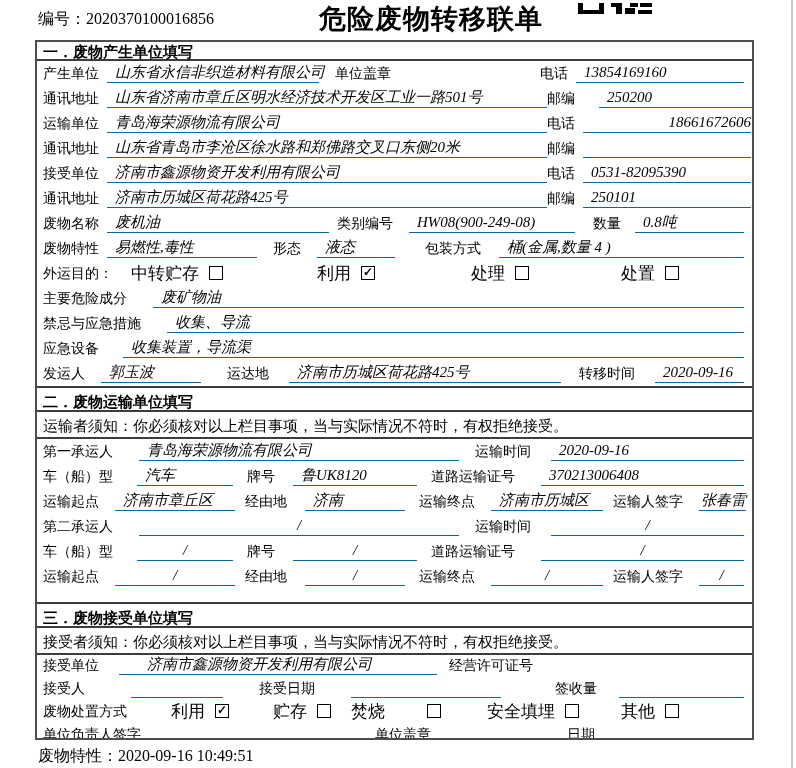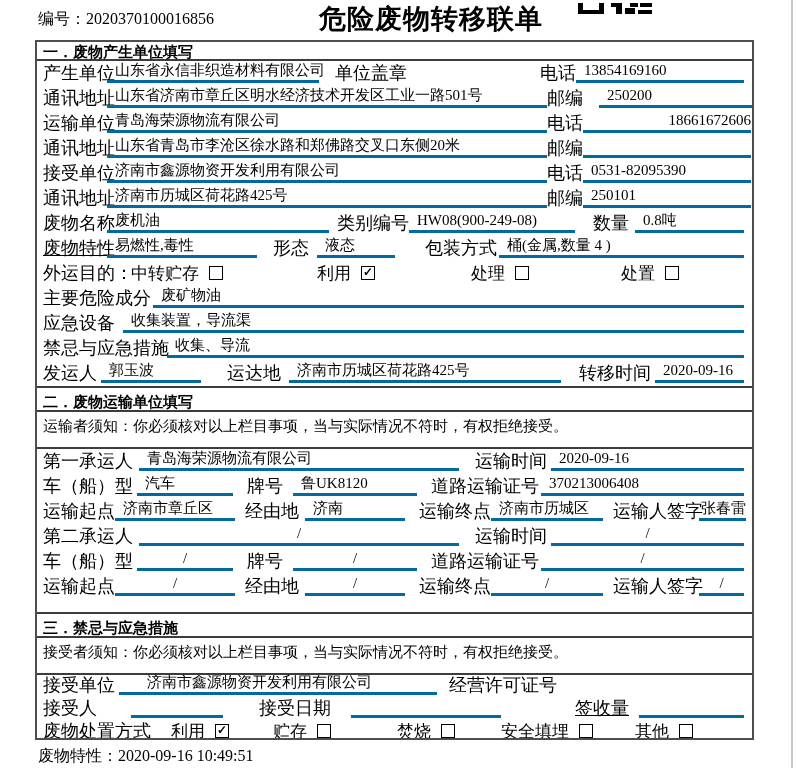--- a/index.html
+++ b/index.html
@@ -19,30 +19,30 @@
     position:absolute;left:35px;top:40px;width:719px;height:700px;
     border:2px solid #4e4e4e;box-sizing:border-box;background:#fff;overflow:hidden;
   }
   .sec-header{
     font-weight:bold;font-size:15px;line-height:16px;height:19px;box-sizing:border-box;
     padding:2px 0 0 6px;border-bottom:2px solid #3c3c3c;
     font-family:"Liberation Sans","DejaVu Sans",sans-serif;
   }
   .sec2 .sec-header,.sec3 .sec-header{border-top:2px solid #3c3c3c;height:26px;padding-top:6px}
   .sec-note{
-    font-size:15px;line-height:19px;height:37px;box-sizing:border-box;
+    font-size:15px;line-height:19px;height:27px;box-sizing:border-box;
     padding:5px 0 0 6px;border-bottom:2px solid #3c3c3c;white-space:nowrap;
   }
   .row{display:flex;align-items:flex-end;height:25px;box-sizing:border-box;padding:0 8px 3px 6px}
   .sec3 .row{height:23px}
   .sec2 .rows{padding-bottom:13px}
-  .lab{font-size:18px;line-height:19px;white-space:nowrap;flex:none}
+  .lab{font-size:14px;line-height:19px;white-space:nowrap;flex:none}
   .val{
-    font-size:15px;line-height:19px;border-bottom:3px solid #0369a1;
-    padding-left:8px;white-space:nowrap;flex:none;box-sizing:border-box;overflow:visible;
+    font-size:15px;line-height:19px;border-bottom:1px solid #0369a1;
+    padding-left:8px;white-space:nowrap;flex:none;box-sizing:border-box;overflow:visible;font-style:italic;
   }
   .val.fl{flex:1 1 auto}
   .val.slash{text-align:center;padding-left:0}
   .sp{flex:1 1 auto}
   .cb{display:inline-flex;align-items:flex-end;flex:none}
   .cb-t{font-size:17px;line-height:19px;white-space:nowrap;margin-right:10px}
   .cb-b{
     width:12px;height:12px;border:1px solid #000;box-sizing:content-box;flex:none;
     margin-bottom:3px;font-size:12px;line-height:11px;text-align:center;font-weight:bold;
   }
@@ -120,21 +120,21 @@
         </div>
         <div class="row">
           <span class="lab" style="width: 64px;">废物名称</span>
           <span class="val" style="width: 222px;">废机油</span>
           <span class="lab" style="width: 66px; margin-left: 8px;">类别编号</span>
           <span class="val" style="width: 166px; margin-left: 6px;">HW08(900-249-08)</span>
           <span class="lab" style="width: 34px; margin-left: 18px;">数量</span>
           <span class="val fl" style="margin-left: 8px;">0.8吨</span>
         </div>
         <div class="row">
-          <span class="lab" style="width: 64px; text-decoration: underline;">废物特性</span>
+          <span class="lab" style="width: 64px;">废物特性</span>
           <span class="val" style="width: 150px;">易燃性,毒性</span>
           <span class="lab" style="width: 34px; margin-left: 16px;">形态</span>
           <span class="val" style="width: 78px; margin-left: 10px;">液态</span>
           <span class="lab" style="width: 66px; margin-left: 30px;">包装方式</span>
           <span class="val fl" style="margin-left: 8px; margin-top: 42px;">桶(金属,数量 4 )</span>
         </div>
         <div class="row">
           <span class="lab" style="width: 86px;">外运目的：</span>
           <span class="cb" style="margin-left: 2px;">
             <span class="cb-t">中转贮存</span>
@@ -151,26 +151,26 @@
           <span class="cb" style="margin-left: 92px;">
             <span class="cb-t">处置</span>
             <span class="cb-b"></span>
           </span>
         </div>
         <div class="row">
           <span class="lab" style="width: 102px;">主要危险成分</span>
           <span class="val fl" style="margin-left: 8px;">废矿物油</span>
         </div>
         <div class="row">
+          <span class="lab" style="width: 118px;">禁忌与应急措施</span>
+          <span class="val fl" style="margin-left: 6px;">收集、导流</span>
+        </div>
+        <div class="row">
           <span class="lab" style="width: 64px;">应急设备</span>
           <span class="val fl" style="margin-left: 16px;">收集装置，导流渠</span>
-        </div>
-        <div class="row">
-          <span class="lab" style="width: 118px;">禁忌与应急措施</span>
-          <span class="val fl" style="margin-left: 6px;">收集、导流</span>
         </div>
         <div class="row">
           <span class="lab" style="width: 50px;">发运人</span>
           <span class="val" style="width: 100px; margin-left: 8px;">郭玉波</span>
           <span class="lab" style="width: 52px; margin-left: 26px;">运达地</span>
           <span class="val" style="width: 272px; margin-left: 10px;">济南市历城区荷花路425号</span>
           <span class="lab" style="width: 66px; margin-left: 18px;">转移时间</span>
           <span class="val fl" style="margin-left: 10px;">2020-09-16</span>
         </div>
       </div>
@@ -223,47 +223,47 @@
           <span class="lab" style="width: 52px; margin-left: 10px;">经由地</span>
           <span class="val slash" style="width: 100px; margin-left: 8px;">/</span>
           <span class="lab" style="width: 66px; margin-left: 14px;">运输终点</span>
           <span class="val slash" style="width: 112px; margin-left: 6px;">/</span>
           <span class="lab" style="width: 80px; margin-left: 10px;">运输人签字</span>
           <span class="val fl slash" style="margin-left: 6px;">/</span>
         </div>
       </div>
     </div>
     <div class="sec sec3">
-      <div class="sec-header">三．禁忌与应急措施</div>
+      <div class="sec-header">三．废物接受单位填写</div>
       <div class="sec-note">接受者须知：你必须核对以上栏目事项，当与实际情况不符时，有权拒绝接受。</div>
       <div class="rows">
         <div class="row">
           <span class="lab" style="width: 66px;">接受单位</span>
           <span class="val" style="width: 318px; margin-left: 10px; padding-left: 28px;">济南市鑫源物资开发利用有限公司</span>
           <span class="lab" style="width: 100px; margin-left: 12px;">经营许可证号</span>
         </div>
         <div class="row">
           <span class="lab" style="width: 50px;">接受人</span>
           <span class="val" style="width: 92px; margin-left: 38px;"></span>
           <span class="lab" style="width: 66px; margin-left: 36px;">接受日期</span>
           <span class="val" style="width: 150px; margin-left: 26px;"></span>
-          <span class="lab" style="width: 52px; margin-left: 74px; text-decoration: underline;">签收量</span>
+          <span class="lab" style="width: 52px; margin-left: 54px;">签收量</span>
           <span class="val fl" style="margin-left: 12px;"></span>
         </div>
         <div class="row">
           <span class="lab" style="width: 102px;">废物处置方式</span>
           <span class="cb" style="margin-left: 26px;">
             <span class="cb-t">利用</span>
             <span class="cb-b on">✓</span>
           </span>
           <span class="cb" style="margin-left: 44px;">
             <span class="cb-t">贮存</span>
             <span class="cb-b"></span>
           </span>
-          <span class="cb" style="margin-left: 66px;">
+          <span class="cb" style="margin-left: 20px; gap: 32px;">
             <span class="cb-t">焚烧</span>
             <span class="cb-b"></span>
           </span>
           <span class="cb" style="margin-left: 46px;">
             <span class="cb-t">安全填埋</span>
             <span class="cb-b"></span>
           </span>
           <span class="cb" style="margin-left: 42px;">
             <span class="cb-t">其他</span>
             <span class="cb-b"></span>

